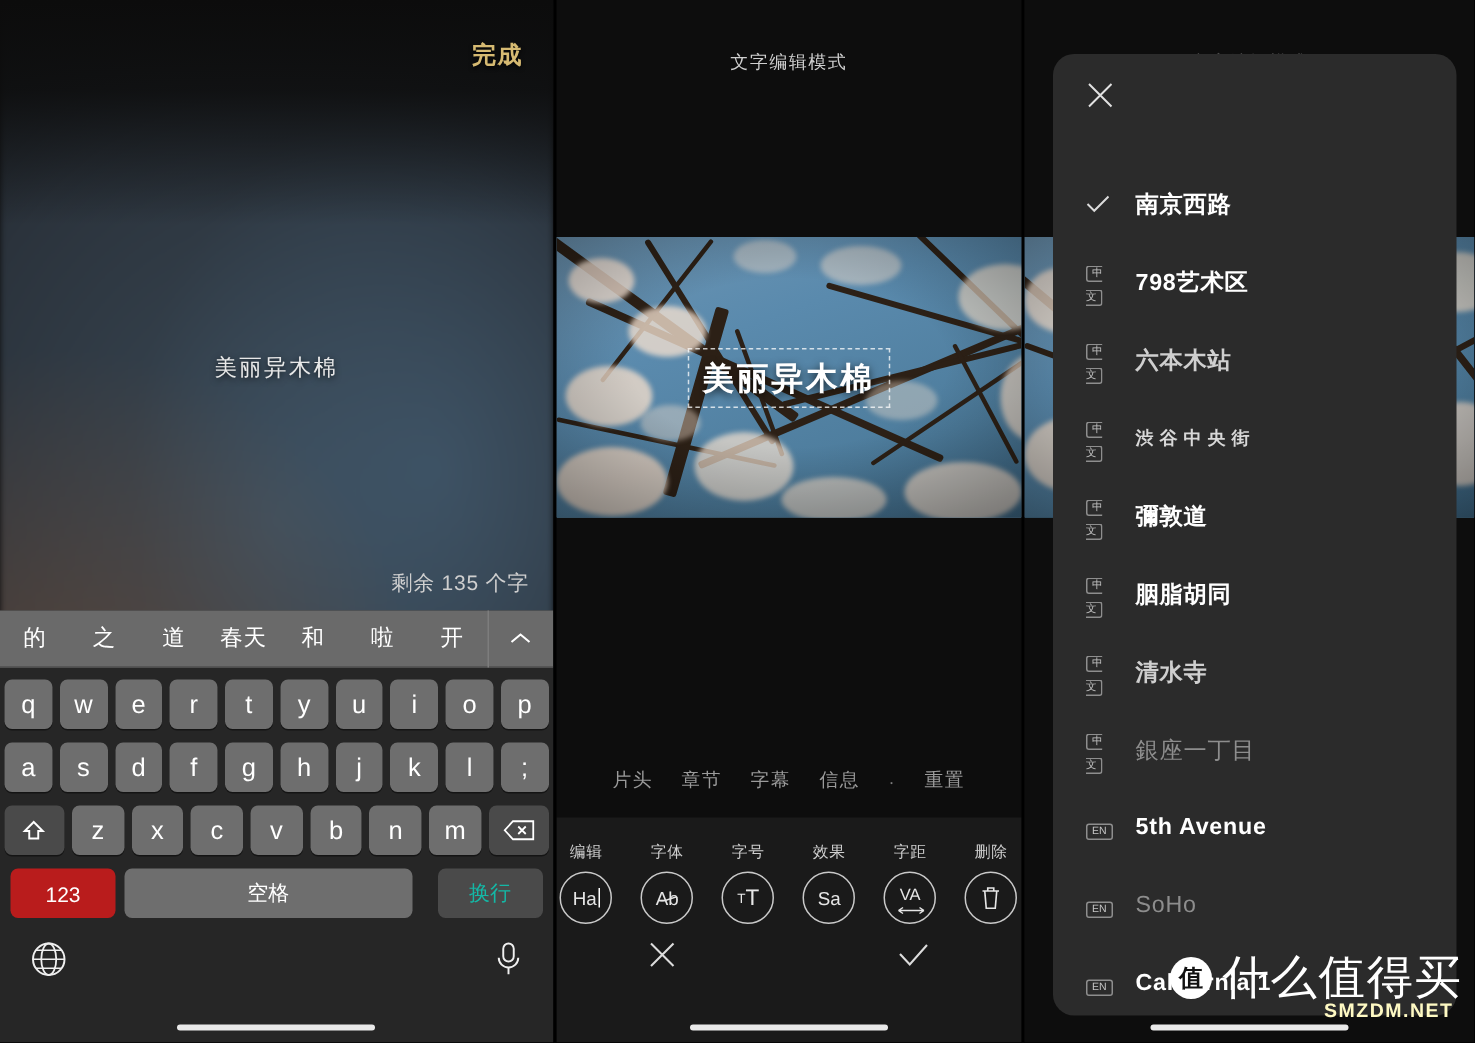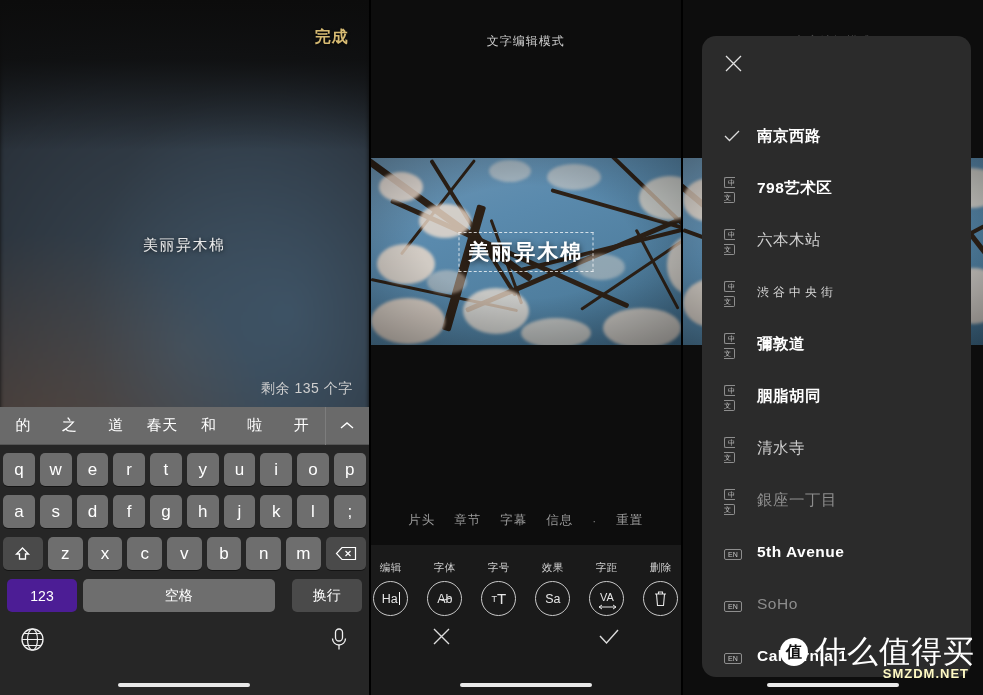--- a/index.html
+++ b/index.html
@@ -62,26 +62,26 @@
   .kb-rows{ padding:8px 3px 0 3px; }
   .kb-row{ display:flex; justify-content:center; gap:5px; margin-bottom:9px; }
   .key{
     background:#6e6e6e; color:#fff; border-radius:5px;
     height:33px; min-width:26px; flex:1;
     display:flex; align-items:center; justify-content:center;
     font-size:17px; box-shadow:0 1px 0 rgba(0,0,0,.45);
   }
   .key-dark{ background:#4a4a4a; flex:0 0 40px; font-size:14px; }
   .row-bottom{ display:flex; justify-content:center; gap:6px; margin-top:2px; padding:0 4px; }
-  .key-123{ flex:0 0 70px; background:#4c1d95; font-size:14px; border-radius:5px;
+  .key-123{ flex:0 0 70px; background:#b91c1c; font-size:14px; border-radius:5px;
             height:33px; display:flex; align-items:center; justify-content:center; color:#fff; }
   .key-space{ flex:1; background:#6e6e6e; border-radius:5px; height:33px;
             display:flex; align-items:center; justify-content:center; color:#fff; font-size:14px; }
   .key-enter{ flex:0 0 70px; background:#4a4a4a; font-size:14px; border-radius:5px;
-            height:33px; display:flex; align-items:center; justify-content:center; color:#ffffff;margin-left:11px; }
+            height:33px; display:flex; align-items:center; justify-content:center; color:#14b8a6;margin-left:11px; }
   .kb-foot{ height:55px; display:flex; align-items:center; justify-content:space-between; padding:0 20px; }
   .home-bar{
     position:absolute; bottom:8px; left:50%; transform:translateX(-50%);
     width:132px; height:4px; border-radius:3px; background:#e9e9e9;
   }
 
   
   .mid-title{
     position:absolute; left:0; right:0; top:33px; text-align:center;
     color:#cfcfcf; font-size:12px; letter-spacing:1px;
@@ -141,21 +141,21 @@
   .sheet-close{
     position:absolute; left:22px; top:18px; color:#e2e2e2; font-size:19px; line-height:1;
   }
   .font-list{ position:absolute; left:0; right:0; top:74px; bottom:0; }
   .font-row{ display:flex; align-items:center; height:52px; padding-left:22px; gap:16px; }
   .badge{
     flex:0 0 auto; border:1px solid #8e8e8e; color:#c6c6c6; font-size:7px;
     padding:1px 3px; border-radius:2px; letter-spacing:0; line-height:1.25;
   }
   .tick{ flex:0 0 auto; width:17px; color:#dcdcdc; font-size:14px; line-height:1; }
-  .fname{ font-size:15.5px; color:#fff; letter-spacing:.5px; }
+  .fname{ font-size:15.5px; color:#fff; letter-spacing:.5px;font-weight:bold; }
   .f-bold{ font-weight:bold; }
   .f-dim{ color:#8d8d8d; font-weight:normal; }
   .f-mid{ color:#cfcfcf; }
   .f-serif{ font-family:"Liberation Serif","DejaVu Serif",serif; }
   .f-deco{ font-family:"DejaVu Sans",sans-serif; font-size:12px; letter-spacing:4px; color:#d8d8d8; }
 
   
   .watermark{
     position:absolute; right:8px; bottom:22px; display:flex; align-items:center; gap:7px;
     z-index:40;

